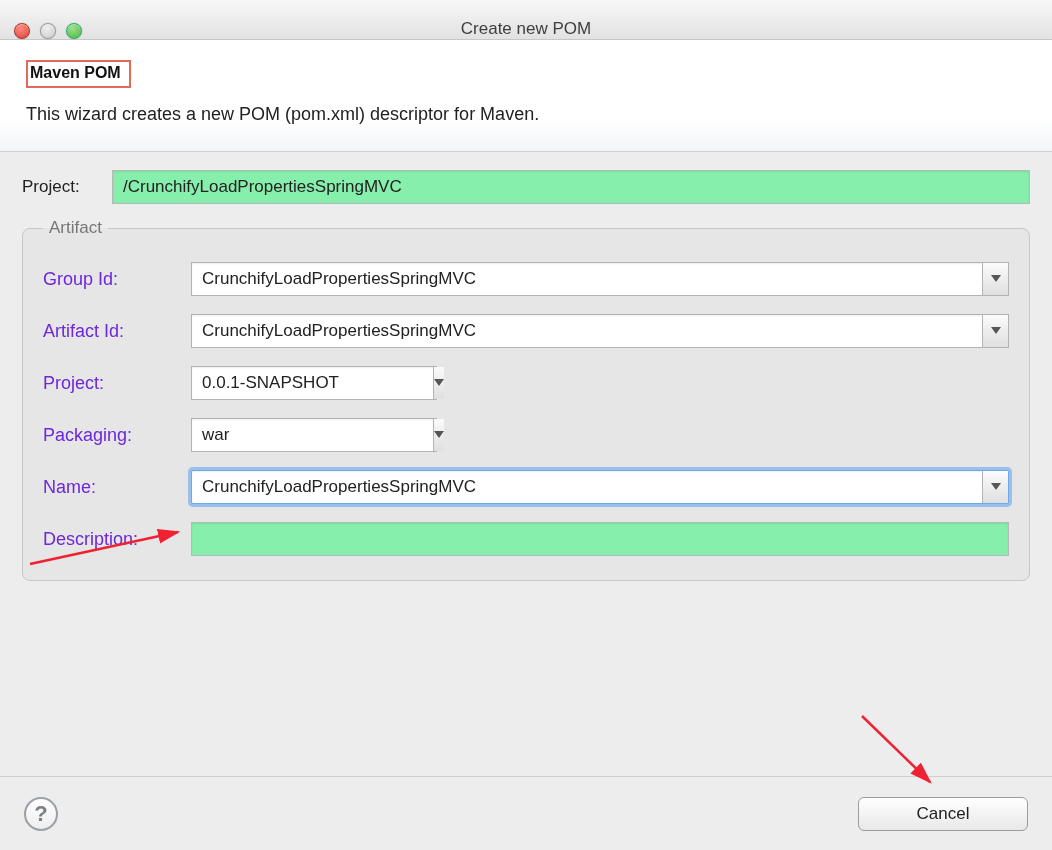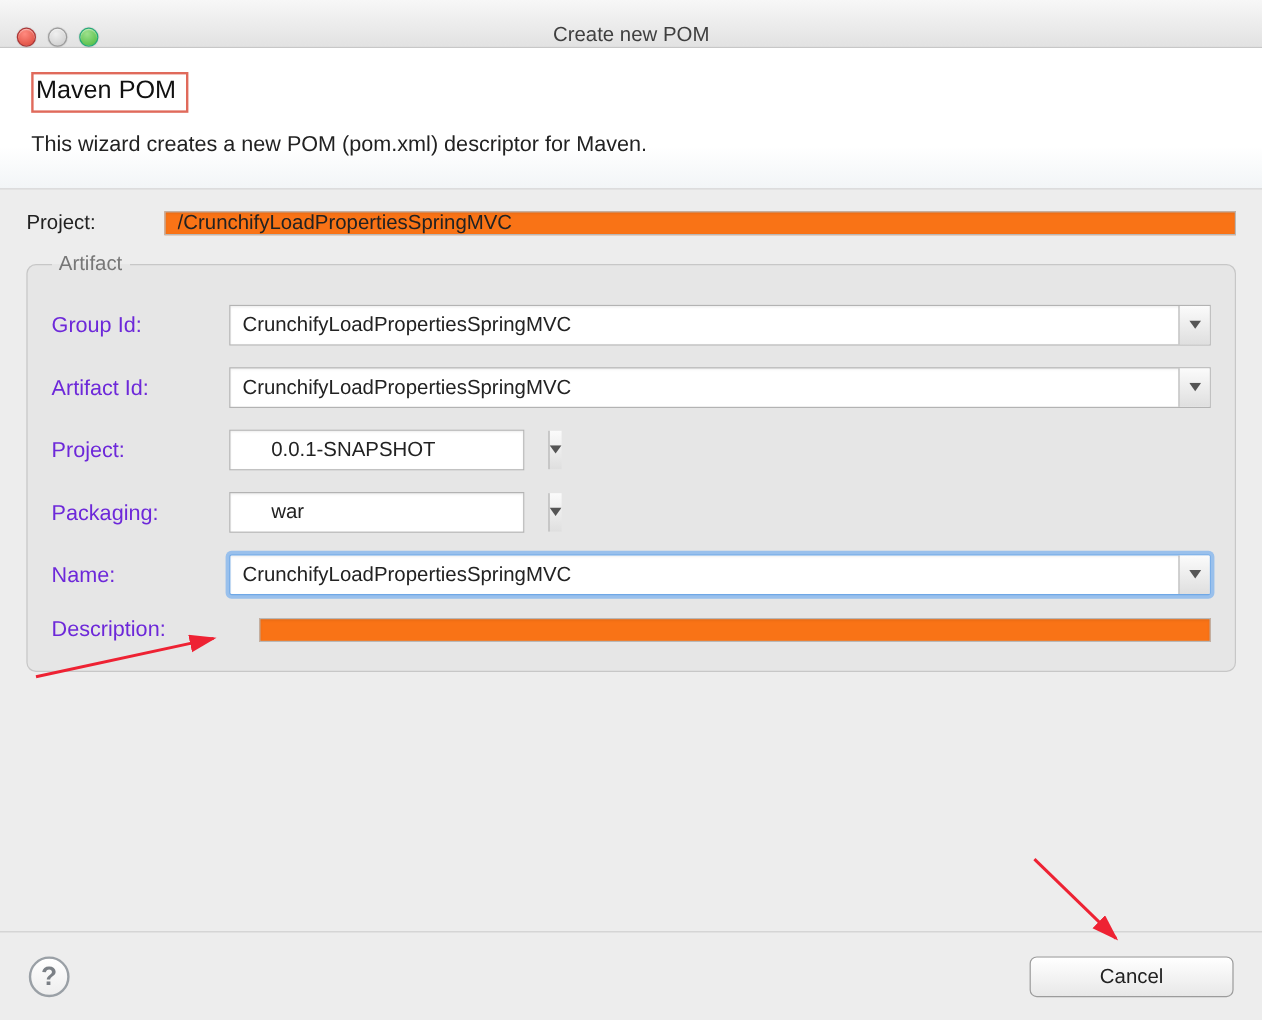--- a/index.html
+++ b/index.html
@@ -30,37 +30,36 @@
     .win-title {
       position: absolute; left: 0; right: 0; text-align: center;
       color: #3f3f3f; font-size: 17px; pointer-events: none;
     }
     .header {
       background: linear-gradient(#ffffff 70%, #f2f5f7);
       border-bottom: 1px solid #cfcfcf;
       padding: 20px 26px 26px;
     }
     .header-title {
-      font-size: 21px; font-weight: normal; color: #111;
+      font-size: 16px; font-weight: bold; color: #111;
       display: inline-block;
     }
     .header-title-wrap { border: 2px solid #e06a5b; padding: 2px 8px 4px 2px; display: inline-block; }
     .header-sub { margin-top: 16px; font-size: 18px; color: #222; }
     .body {
       padding: 18px 22px 10px;
       background: #ededed;
     }
     .row { display: flex; align-items: center; margin-bottom: 14px; }
     .lbl-out { width: 90px; color: #222; font-size: 17px; }
     .text-input {
-      flex: 1; height: 20px; padding: 4px 10px;
-      background: #f97316; border: 1px solid #b8b8b8;
+      flex: 1; height: 34px; padding: 4px 10px;
+      background: #86efac; border: 1px solid #b8b8b8;
       font-size: 17px; color: #222;
       box-shadow: inset 0 1px 2px rgba(0,0,0,.08);
-      margin-left: 25px;
     }
     fieldset.artifact {
       border: 1px solid #c7c7c7;
       border-radius: 8px;
       background: #e6e6e6;
       padding: 24px 20px 20px;
       margin-top: 4px;
     }
     fieldset.artifact legend { color: #777; padding: 0 6px; font-size: 17px; }
     .arow { display: flex; align-items: center; margin-bottom: 18px; }
@@ -72,21 +71,21 @@
       box-shadow: inset 0 1px 2px rgba(0,0,0,.07);
     }
     .combo.full { flex: 1; }
     .combo-text { flex: 1; border: none; outline: none; padding: 4px 10px; font-size: 17px; color: #222; background: transparent; }
     .combo-btn {
       width: 26px; background: linear-gradient(#fbfbfb, #dfdfdf);
       border-left: 1px solid #b3b3b3;
       display: flex; align-items: center; justify-content: center;
     }
     .combo-btn svg { width: 10px; height: 8px; }
-    .combo.small { width: 246px; padding-left: 24px; }
+    .combo.small { width: 246px; }
     .combo.focused {
       outline: none;
       border-color: #6fa8e6;
       box-shadow: 0 0 0 3px rgba(90,160,240,.55), inset 0 1px 2px rgba(0,0,0,.07);
       border-radius: 2px;
     }
     .plain-input { flex: 1; }
     .footer {
       position: absolute; left: 0; right: 0; bottom: 0;
       height: 74px;

